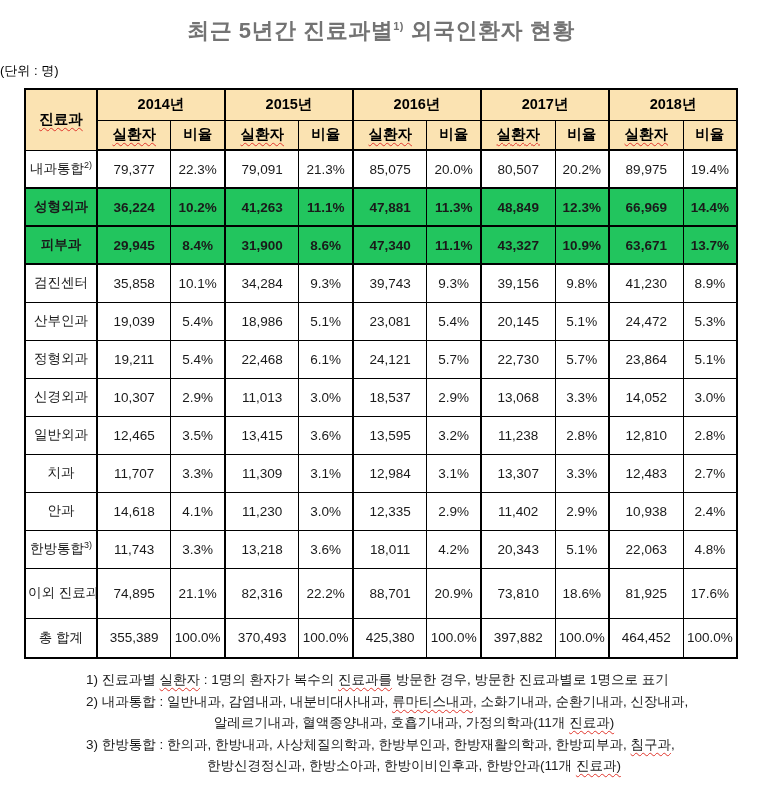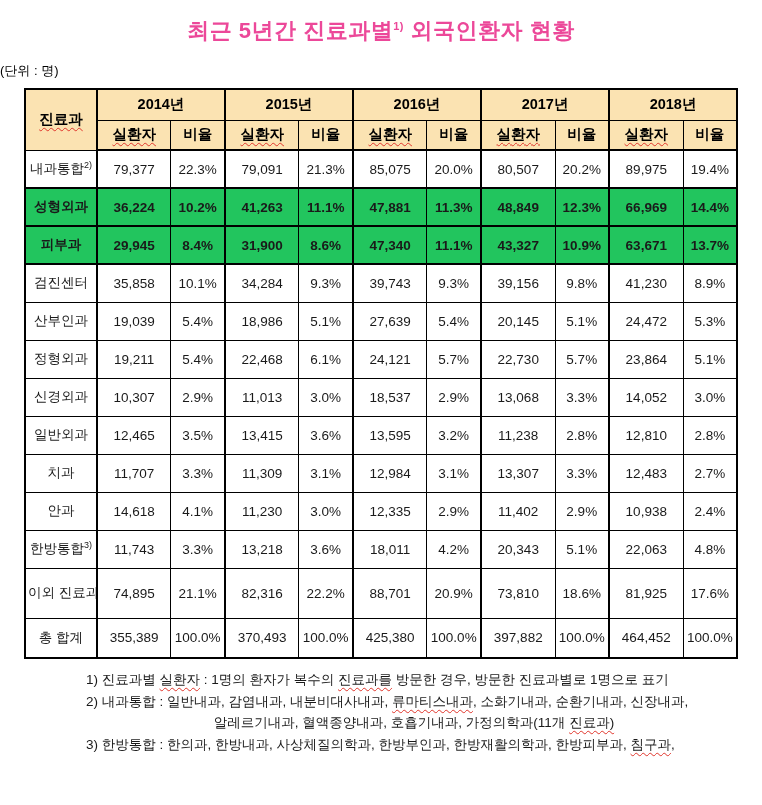--- a/index.html
+++ b/index.html
@@ -3,21 +3,21 @@
 <meta charset="utf-8">
 <style>
   html,body{margin:0;padding:0;}
   body{
     width:762px;height:805px;background:#ffffff;
     font-family:"Liberation Sans","DejaVu Sans",sans-serif;
     color:#111;position:relative;overflow:hidden;
   }
   .title{
     text-align:center;font-size:22px;font-weight:bold;
-    margin:16px 0 0 0;letter-spacing:0.5px;color:#ec4899;
+    margin:16px 0 0 0;letter-spacing:0.5px;color:#737373;
   }
   .title sup{font-size:11px;}
   .unit{text-align:left;font-size:13px;margin:16px 26px 8px 0;color:#000;}
   table{
     border-collapse:collapse;margin:0 auto;width:714px;
     table-layout:fixed;border:2px solid #000;
   }
   th,td{
     border:1px solid #000;text-align:center;padding:0 2px;
     font-size:13.5px;overflow:hidden;white-space:nowrap;color:#1a1a1a;
@@ -141,21 +141,21 @@
         <td>9.8%</td>
         <td class="grp">41,230</td>
         <td>8.9%</td>
       </tr>
       <tr class="">
         <td class="label">산부인과</td>
         <td class="grp">19,039</td>
         <td>5.4%</td>
         <td class="grp">18,986</td>
         <td>5.1%</td>
-        <td class="grp">27,639</td>
+        <td class="grp">23,081</td>
         <td>5.4%</td>
         <td class="grp">20,145</td>
         <td>5.1%</td>
         <td class="grp">24,472</td>
         <td>5.3%</td>
       </tr>
       <tr class="">
         <td class="label">정형외과</td>
         <td class="grp">19,211</td>
         <td>5.4%</td>
@@ -260,13 +260,14 @@
         <td>100.0%</td>
       </tr>
     </tbody>
   </table>
 
 <div class="footnotes">
     <div class="fline"><span>1) 진료과별 </span><span class="sq">실환자</span><span> : 1명의 환자가 복수의 </span><span class="sq">진료과를</span><span> 방문한 경우, 방문한 진료과별로 1명으로 표기</span></div>
     <div class="fline"><span>2) 내과통합 : 일반내과, 감염내과, 내분비대사내과, </span><span class="sq">류마티스내과</span><span>, 소화기내과, 순환기내과, 신장내과,</span></div>
     <div class="fline center"><span>알레르기내과, 혈액종양내과, 호흡기내과, 가정의학과(11개 </span><span class="sq">진료과)</span></div>
     <div class="fline"><span>3) 한방통합 : 한의과, 한방내과, 사상체질의학과, 한방부인과, 한방재활의학과, 한방피부과, </span><span class="sq">침구과</span><span>,</span></div>
+    <div class="fline center"><span>한방신경정신과, 한방소아과, 한방이비인후과, 한방안과(11개 </span><span class="sq">진료과)</span></div>
   </div>
 
 </body></html>

